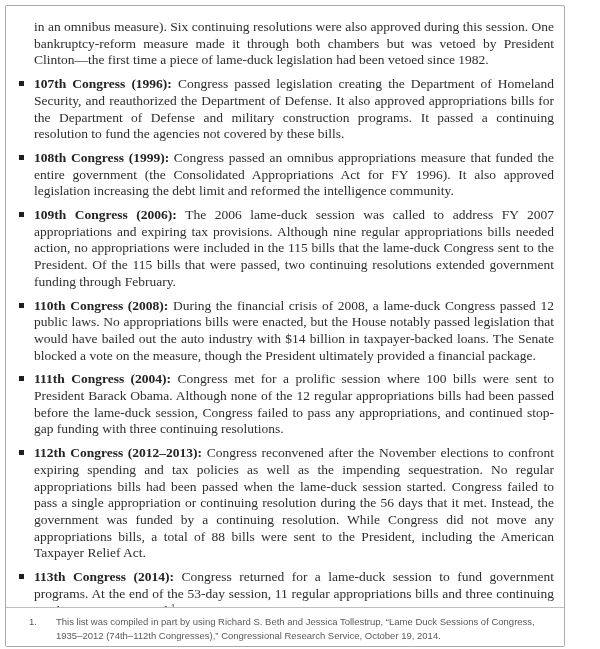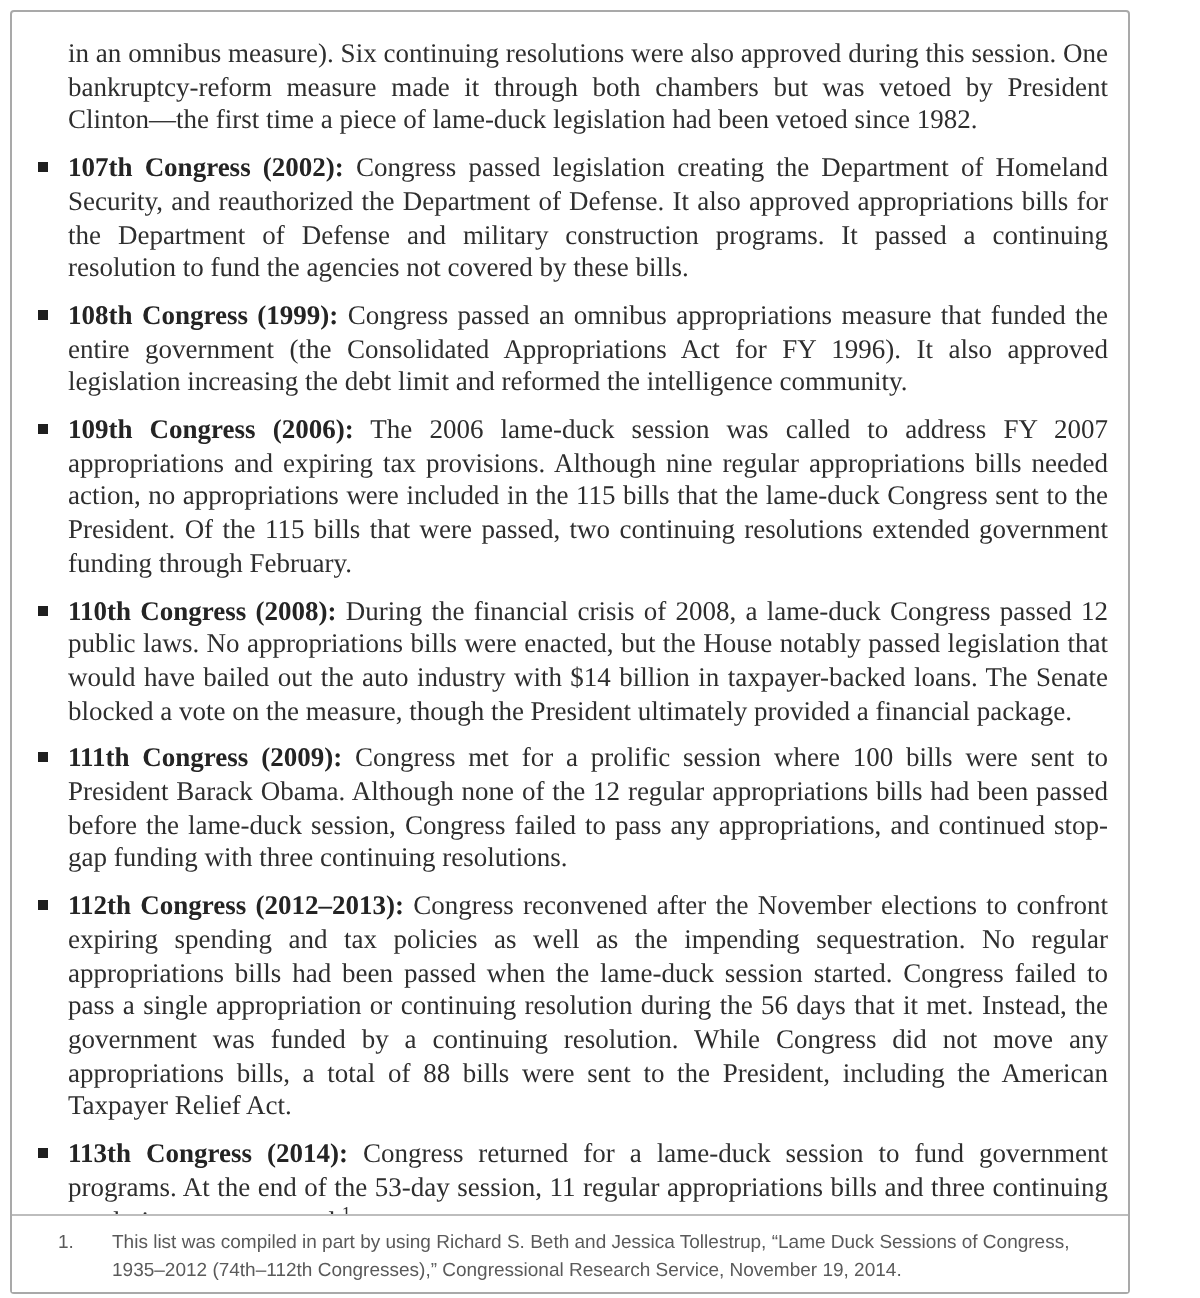--- a/index.html
+++ b/index.html
@@ -103,53 +103,53 @@
 
 <div class="page">
   <div class="content">
 
     <p class="intro">in an omnibus measure). Six continuing resolutions were also approved during this session. One bankruptcy-reform measure made it through both chambers but was vetoed by President Clinton—the first time a piece of lame-duck legislation had been vetoed since 1982.</p>
 
     <ul class="bullet-list">
 
       <li class="item">
         <span class="bullet"></span>
-        <span class="body"><b class="term">107th Congress (2002):</b> <span>Congress passed legislation creating the Department of Homeland Security, and reauthorized the Department of Defense. It also approved appropriations bills for the Department of Defense and military construction programs. It passed a continuing resolution to fund the agencies not covered by these bills.</span></span>
+        <span class="body"><b class="term">107th Congress (1996):</b> <span>Congress passed legislation creating the Department of Homeland Security, and reauthorized the Department of Defense. It also approved appropriations bills for the Department of Defense and military construction programs. It passed a continuing resolution to fund the agencies not covered by these bills.</span></span>
       </li>
 
       <li class="item">
         <span class="bullet"></span>
         <span class="body"><b class="term">108th Congress (1999):</b> <span>Congress passed an omnibus appropriations measure that funded the entire government (the Consolidated Appropriations Act for FY 1996). It also approved legislation increasing the debt limit and reformed the intelligence community.</span></span>
       </li>
 
       <li class="item">
         <span class="bullet"></span>
         <span class="body"><b class="term">109th Congress (2006):</b> <span>The 2006 lame-duck session was called to address FY 2007 appropriations and expiring tax provisions. Although nine regular appropriations bills needed action, no appropriations were included in the 115 bills that the lame-duck Congress sent to the President. Of the 115 bills that were passed, two continuing resolutions extended government funding through February.</span></span>
       </li>
 
       <li class="item">
         <span class="bullet"></span>
         <span class="body"><b class="term">110th Congress (2008):</b> <span>During the financial crisis of 2008, a lame-duck Congress passed 12 public laws. No appropriations bills were enacted, but the House notably passed legislation that would have bailed out the auto industry with $14 billion in taxpayer-backed loans. The Senate blocked a vote on the measure, though the President ultimately provided a financial package.</span></span>
       </li>
 
       <li class="item">
         <span class="bullet"></span>
-        <span class="body"><b class="term">111th Congress (2009):</b> <span>Congress met for a prolific session where 100 bills were sent to President Barack Obama. Although none of the 12 regular appropriations bills had been passed before the lame-duck session, Congress failed to pass any appropriations, and continued stop-gap funding with three continuing resolutions.</span></span>
+        <span class="body"><b class="term">111th Congress (2004):</b> <span>Congress met for a prolific session where 100 bills were sent to President Barack Obama. Although none of the 12 regular appropriations bills had been passed before the lame-duck session, Congress failed to pass any appropriations, and continued stop-gap funding with three continuing resolutions.</span></span>
       </li>
 
       <li class="item">
         <span class="bullet"></span>
         <span class="body"><b class="term">112th Congress (2012–2013):</b> <span>Congress reconvened after the November elections to confront expiring spending and tax policies as well as the impending sequestration. No regular appropriations bills had been passed when the lame-duck session started. Congress failed to pass a single appropriation or continuing resolution during the 56 days that it met. Instead, the government was funded by a continuing resolution. While Congress did not move any appropriations bills, a total of 88 bills were sent to the President, including the American Taxpayer Relief Act.</span></span>
       </li>
 
       <li class="item">
         <span class="bullet"></span>
         <span class="body"><b class="term">113th Congress (2014):</b> <span>Congress returned for a lame-duck session to fund government programs. At the end of the 53-day session, 11 regular appropriations bills and three continuing resolutions were enacted.</span><sup class="fn-ref">1</sup></span>
       </li>
 
     </ul>
   </div>
 
   <div class="footer">
     <span class="fn-num">1.</span>
-    <span class="fn-text">This list was compiled in part by using Richard S. Beth and Jessica Tollestrup, “Lame Duck Sessions of Congress, 1935–2012 (74th–112th Congresses),” Congressional Research Service, November 19, 2014.</span>
+    <span class="fn-text">This list was compiled in part by using Richard S. Beth and Jessica Tollestrup, “Lame Duck Sessions of Congress, 1935–2012 (74th–112th Congresses),” Congressional Research Service, October 19, 2014.</span>
   </div>
 </div>
 
 </body></html>

